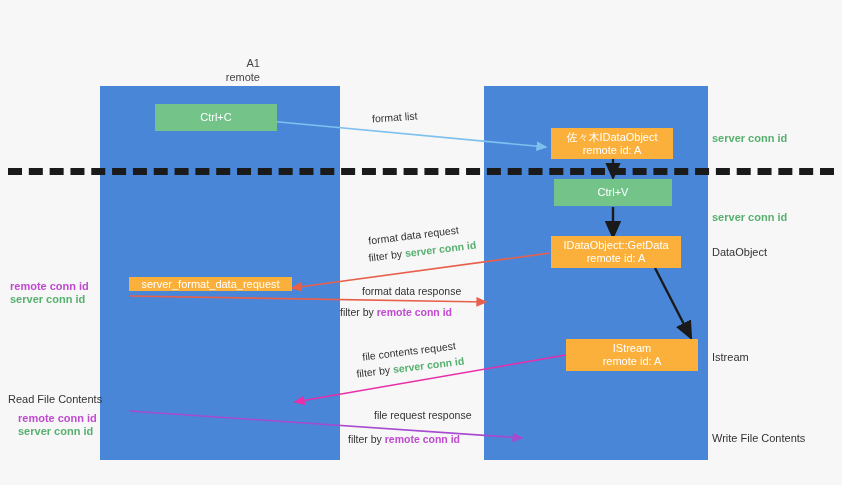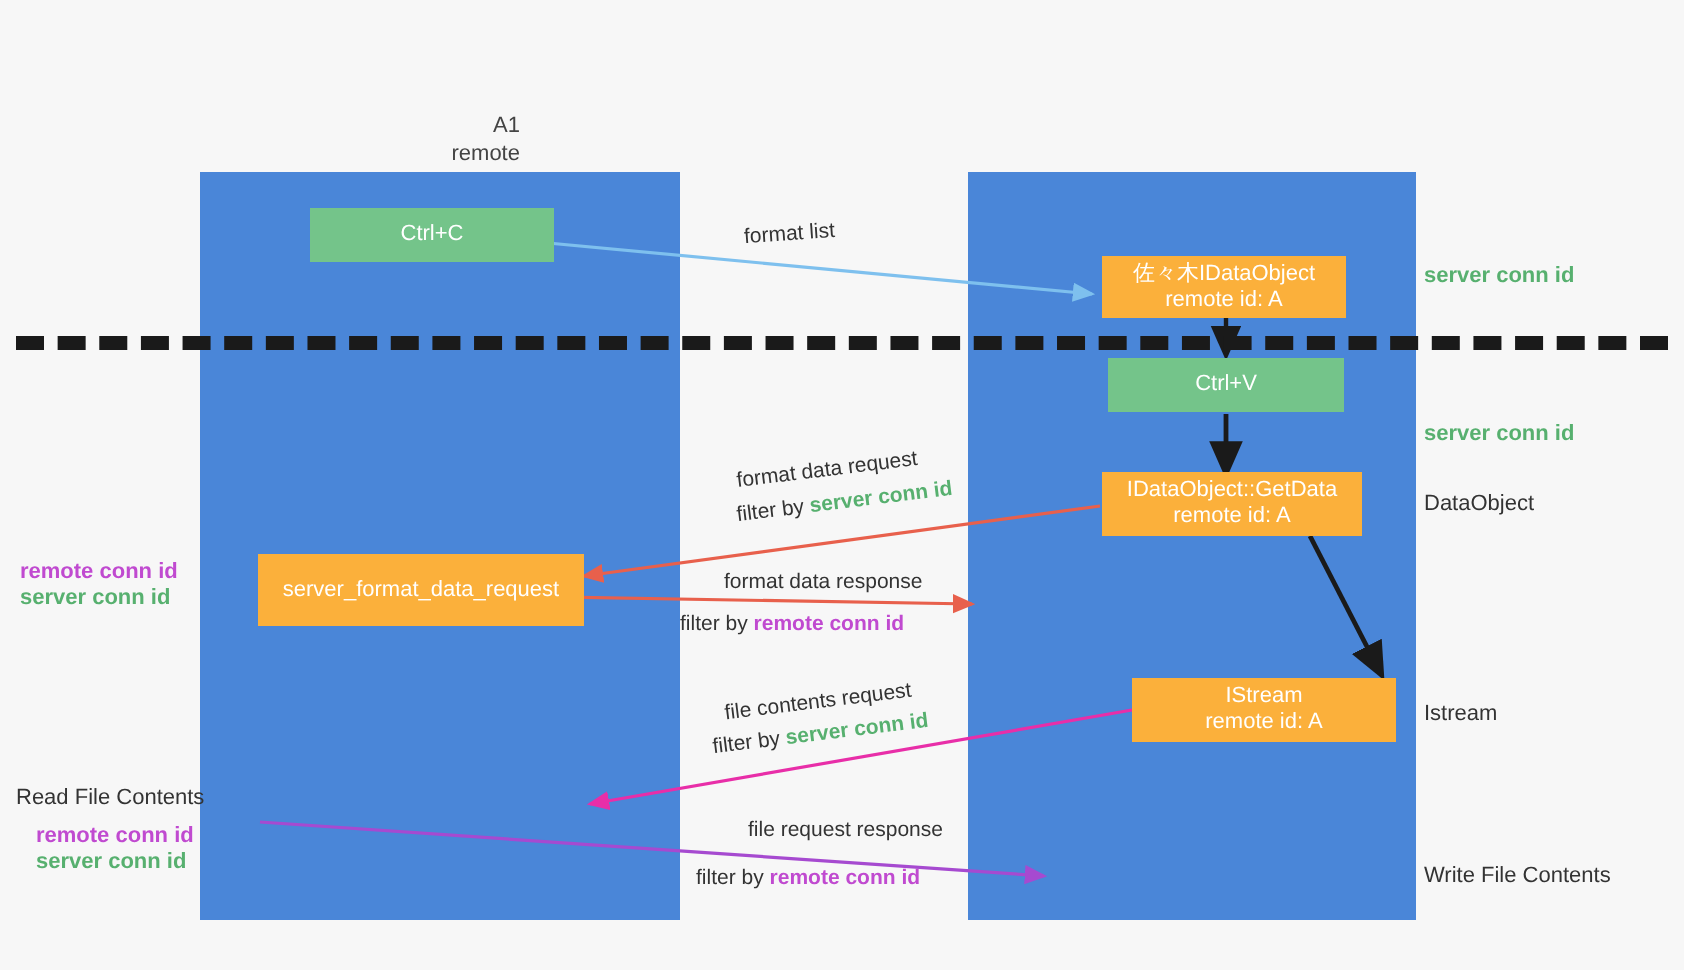--- a/index.html
+++ b/index.html
@@ -117,21 +117,21 @@
   <div class="box green" style="left:134px;top:104px;width:122px;height:27px;margin-left:21px;">Ctrl+C</div>
 
   <div class="box orange" style="left:551px;top:128px;width:122px;height:31px;">佐々木IDataObject
 remote id: A</div>
 
   <div class="box green" style="left:554px;top:179px;width:118px;height:27px;">Ctrl+V</div>
 
   <div class="box orange" style="left:551px;top:236px;width:130px;height:32px;">IDataObject::GetData
 remote id: A</div>
 
-  <div class="box orange" style="left:129px;top:277px;width:163px;height:36px;">server_format_data_request</div>
+  <div class="box orange" style="left:129px;top:277px;width:163px;height:14px;">server_format_data_request</div>
 
 
   <div class="box orange" style="left:566px;top:339px;width:132px;height:32px;">IStream
 remote id: A</div>
 
 
 
   <div class="edgelabel" style="left:372px;top:110px;transform:rotate(-4deg);">format list</div>
 
   <div class="edgelabel" style="left:368px;top:228px;transform:rotate(-7deg);">

